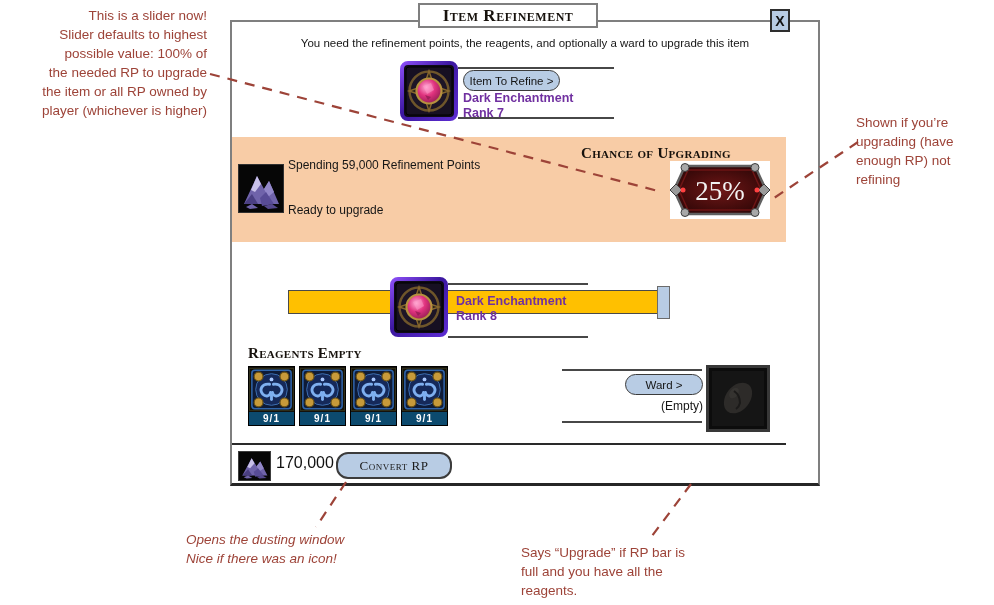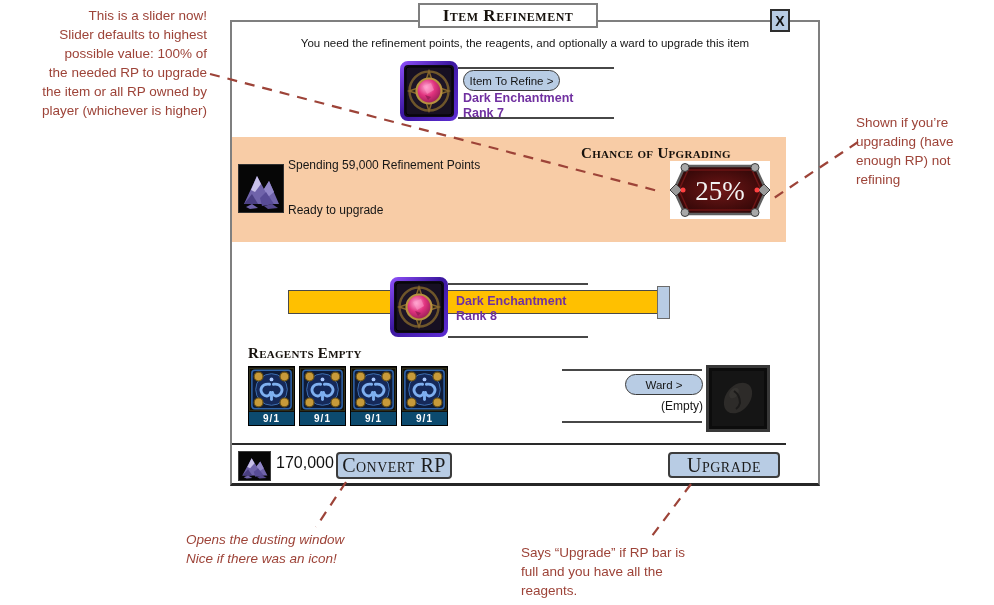--- a/index.html
+++ b/index.html
@@ -24,23 +24,23 @@
   .subtitle { position:absolute; left:0; top:15px; width:100%; text-align:center;
               font-size:11.5px; color:#161616; }
 
   .hline { position:absolute; height:2px; background:#474747; }
   .hline.dark { background:#2a2a2a; }
 
   .pill-sm { position:absolute; height:21px; background:var(--accent-blue,#b8cce4);
              border:1.5px solid #3b3b3b; border-radius:11px;
              display:flex; align-items:center; justify-content:center;
              font-size:11.5px; color:#151515; cursor:pointer; }
-  .btn { position:absolute; background:var(--accent-blue,#b8cce4); border:2px solid #3c3c3c; border-radius:4px;
+  .btn { position:absolute; background:var(--accent-blue,#b8cce4); border:2px solid #3c3c3c; border-radius:12px;
          display:flex; align-items:center; justify-content:center; cursor:pointer;
-         font-family:"Liberation Serif",serif; font-variant:small-caps; font-size:20px; color:#1c1c1c; letter-spacing:.5px; }
+         font-family:"Liberation Serif",serif; font-variant:small-caps; font-size:13px; color:#1c1c1c; letter-spacing:.5px; }
 
   .item-name { position:absolute; font:bold 12.5px/14.5px "Liberation Sans",sans-serif;
                color:var(--item-purple,#7030a0); white-space:pre-line; }
 
   .orange { position:absolute; left:0; top:115px; width:554px; height:105px;
             background:var(--panel-orange,#f8cca6); }
   .bar { position:absolute; left:56px; top:153px; width:372px; height:24px;
          background:var(--bar-yellow,#ffc000); border:1.5px solid #4a4a4a; cursor:pointer; }
   .handle { position:absolute; left:425px; top:149px; width:13px; height:33px;
             background:var(--accent-blue,#b8cce4); border:1px solid #6b6b6b; cursor:ew-resize; }
@@ -266,21 +266,20 @@
         <polygon points="19,12 23,20 17,28 13,26" fill="#c9c1ea"></polygon>
         <polygon points="26,25 31,17 36,28 30,33" fill="#9287c9"></polygon>
         <polygon points="6,40 14,30 20,40" fill="#4a3f82"></polygon>
         <polygon points="22,34 28,28 36,40 24,42" fill="#584c96"></polygon>
         <polygon points="8,43 14,40 20,44 12,45" fill="#6f63aa"></polygon>
         <polygon points="26,42 34,40 40,44 30,45" fill="#55498e"></polygon>
       </svg>
     </div>
     <div class="footer-total">170,000</div>
     <div class="btn" style="left:104px; top:430px; width:116px; height:27px;">Convert RP</div>
-    <div class="btn" style="left:436px; top:430px; width:112px; height:26px;">Upgrade</div>
   </div>
 
   <div class="title-box">
     <span class="sc title-text">Item Refinement</span>
   </div>
   <div class="close-btn">X</div>
 
   <svg class="overlay" width="994" height="605" viewBox="0 0 994 605">
     <path class="dash" d="M210 74 L662 192"></path>
     <path class="dash" d="M858 142 L771 200"></path>

